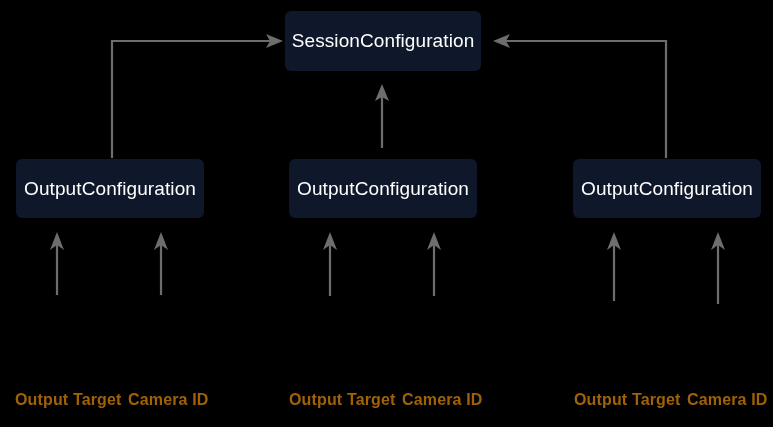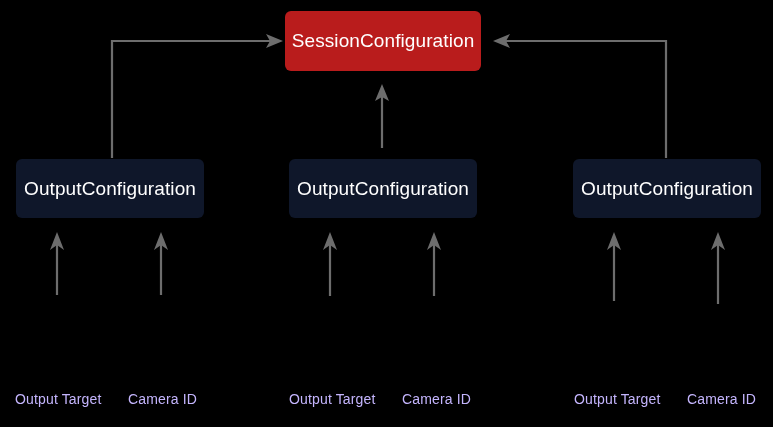--- a/index.html
+++ b/index.html
@@ -23,30 +23,30 @@
     justify-content: center;
     color: #ffffff;
     font-size: 19px;
     font-weight: 400;
     letter-spacing: 0.1px;
     box-sizing: border-box;
     text-align: center;
     white-space: nowrap;
   }
   .node-session {
-    background: #b91c1c;
+    background: #0f172a;
   }
   .node-output {
     background: #0f172a;
   }
   .field-label {
     position: absolute;
-    color: #c4b5fd;
-    font-size: 14px;
-    font-weight: 400;
+    color: #a16207;
+    font-size: 16px;
+    font-weight: 700;
     letter-spacing: 0.15px;
     white-space: nowrap;
   }
   svg.edges {
     position: absolute;
     left: 0;
     top: 0;
     width: 773px;
     height: 427px;
     pointer-events: none;

